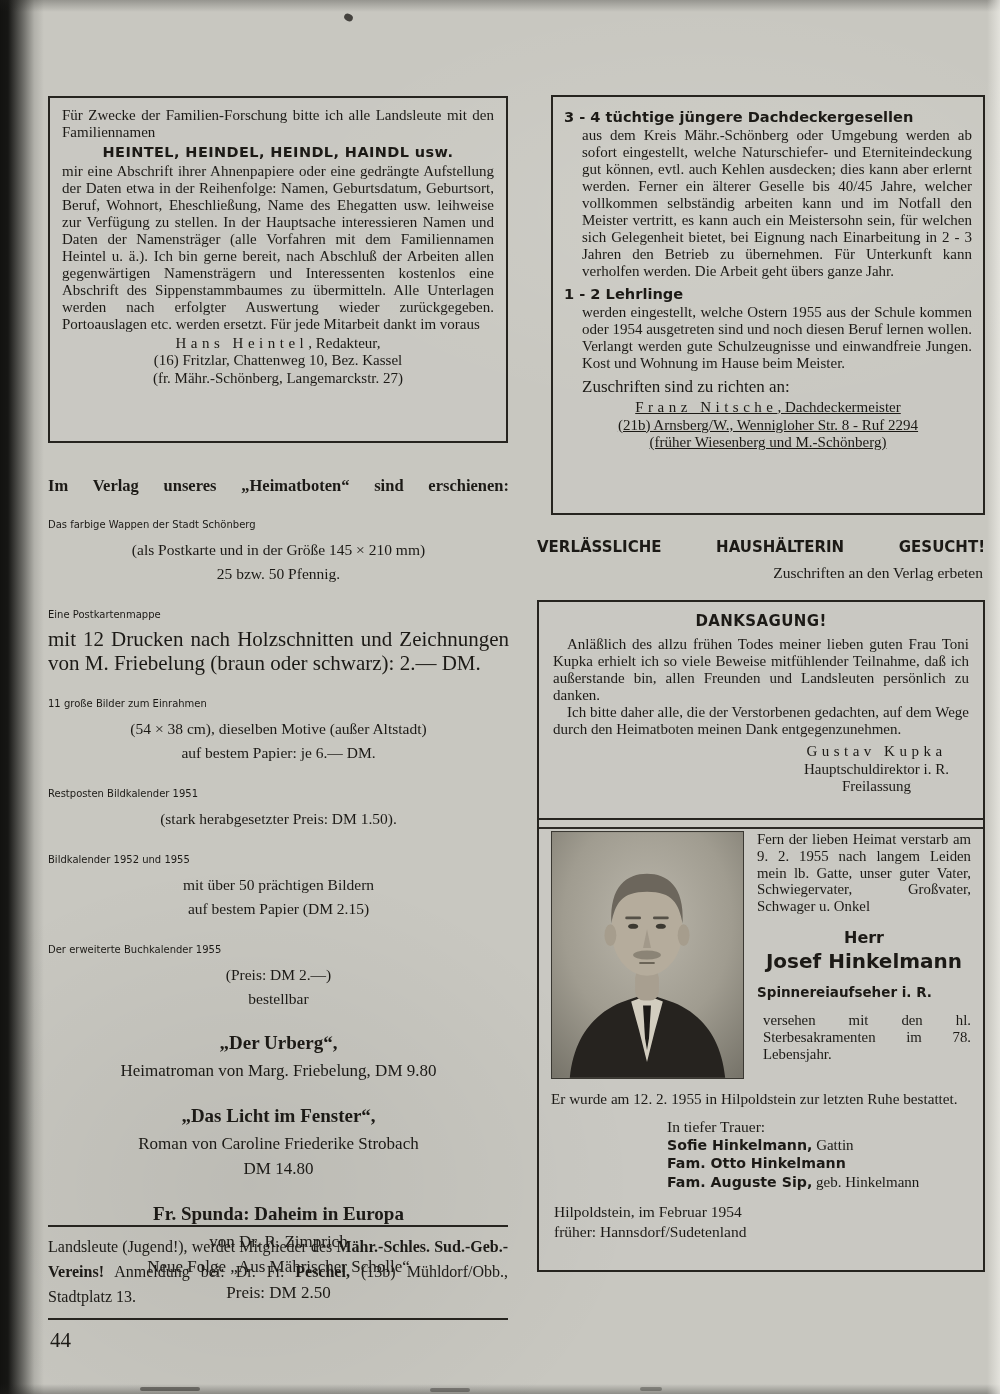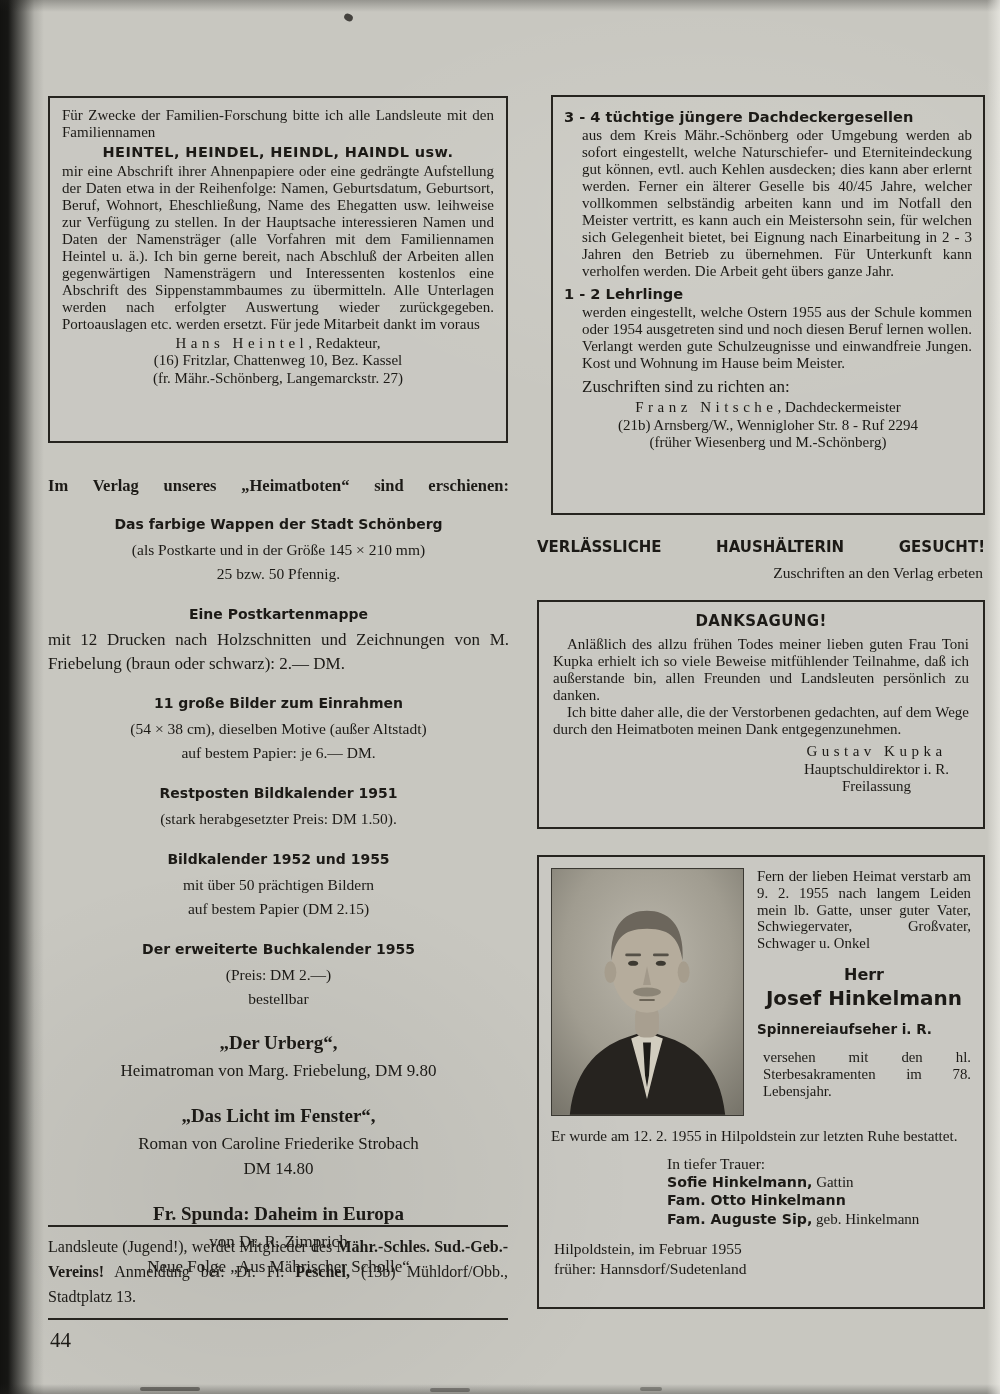--- a/index.html
+++ b/index.html
@@ -41,58 +41,58 @@
   .family-box { position:absolute; left:0; right:1px; top:96px; min-height:347px; padding:9px 12px 10px; }
   .family-names { font-family:"DejaVu Sans",sans-serif; font-weight:700; font-size:14.5px; line-height:20px;
     text-align:center; letter-spacing:0.4px; margin:1px 0 1px; }
   .family-sig { text-align:center; margin-top:2px; }
   .family-sig p { line-height:17.4px; }
 
   .pub-section { position:absolute; left:0; right:0; top:476px; }
   .verlag-intro { font-family:"Liberation Serif",serif; font-weight:700; font-size:16.5px;
     text-align:justify; text-align-last:justify; }
   .pub-item { margin-top:18px; }
-  .pub-title { font-family:"DejaVu Sans",sans-serif; font-weight:700; font-size:14px; line-height:21px;
-    text-align:center; margin-bottom:3px; }
+  .pub-title { font-family:"DejaVu Sans",sans-serif; font-weight:400; font-size:10px; line-height:21px;
+    text-align:left; margin-bottom:3px; }
   .pub-line { font-family:"Liberation Serif",serif; font-size:15.5px; line-height:24px; text-align:center; }
-  .pub-body { font-family:"Liberation Serif",serif; font-size:17px; line-height:23.5px; text-align:justify; }
+  .pub-body { font-family:"Liberation Serif",serif; font-size:21px; line-height:23.5px; text-align:justify; }
   .book { margin-top:17px; text-align:center; }
   .book-title { font-family:"Liberation Serif",serif; font-weight:700; font-size:19px; line-height:30px; }
   .book-line  { font-family:"Liberation Serif",serif; font-size:17px; line-height:25.5px; }
 
   .membership { position:absolute; left:0; right:1px; top:1225px;
     border-top:2px solid #26241f; border-bottom:2px solid #26241f; padding:7px 0 9px; }
   .membership-text { font-family:"Liberation Serif",serif; font-size:16px; line-height:25px;
     text-align:justify; }
   .mb { font-weight:700; }
 
   .page-number { position:absolute; left:2px; top:1328px; font-family:"Liberation Serif",serif; font-size:21px; }
 
   
   .dachdecker-box { position:absolute; left:14px; right:0; top:95px; min-height:420px; padding:10px 11px 12px; }
   .dd-h { font-family:"DejaVu Sans",sans-serif; font-weight:700; font-size:14.6px; line-height:19px; }
   .dd-p { margin-left:18px; margin-top:1px; }
   .dd-h2 { margin-top:4px; }
   .dd-contact { margin-left:18px; margin-top:6px; font-size:17px; }
-  .dd-sig { text-align:center; margin-top:4px; }
+  .dd-sig { text-align:center; margin-top:4px;text-decoration:underline; }
   .dd-sig p { line-height:17.6px; font-size:15px; }
 
   .haushaelterin { position:absolute; left:0; right:0; top:538px; }
   .hh-heading { font-family:"DejaVu Sans",sans-serif; font-weight:700; font-size:15px;
     text-align:justify; text-align-last:justify; }
   .hh-line { font-family:"Liberation Serif",serif; font-size:15.5px; text-align:right; margin-top:8px; padding-right:2px; }
 
   .danksagung-box { position:absolute; left:0; right:0; top:600px; min-height:229px; padding:10px 14px 12px; }
   .dk-h { font-family:"DejaVu Sans",sans-serif; font-weight:700; font-size:15px; text-align:center;
     letter-spacing:0.4px; margin-bottom:6px; }
   .dk-p { text-indent:14px; }
   .dk-sig { width:max-content; margin-left:auto; margin-right:20px; text-align:center; margin-top:5px; }
   .dk-sig p { line-height:17.6px; font-size:15px; }
 
-  .obituary-box { position:absolute; left:0; right:0; top:855px; height:454px; padding:11px 12px 12px; overflow:hidden; }
+  .obituary-box { position:absolute; left:0; right:0; top:818px; height:454px; padding:11px 12px 12px; overflow:hidden; }
   .ob-top { display:flex; }
   .photo-frame { width:193px; height:248px; border:1px solid #3a3832; flex-shrink:0; background:#9a978d;
     box-shadow: inset 0 0 18px rgba(0,0,0,0.25); }
   .ob-right { margin-left:13px; flex:1; }
   .ob-intro { font-size:14.8px; line-height:16.8px; }
   .ob-herr  { font-family:"DejaVu Sans",sans-serif; font-weight:700; font-size:16px; text-align:center; margin-top:13px; }
   .ob-name  { font-family:"DejaVu Sans",sans-serif; font-weight:700; font-size:20px; text-align:center; margin-top:2px; }
   .ob-title { font-family:"DejaVu Sans",sans-serif; font-weight:700; font-size:13.5px; text-align:left; margin-top:11px; }
   .ob-sacraments { font-size:14.8px; line-height:16.8px; margin-top:12px; padding-left:6px; }
   .ob-burial { font-size:15.2px; line-height:17.6px; margin-top:11px; }
@@ -174,20 +174,21 @@
       <div class="book">
         <p class="book-title">„Das Licht im Fenster“,</p>
         <p class="book-line">Roman von Caroline Friederike Strobach</p>
         <p class="book-line">DM 14.80</p>
       </div>
 
       <div class="book">
         <p class="book-title">Fr. Spunda: Daheim in Europa</p>
         <p class="book-line">von Dr. R. Zimprich</p>
         <p class="book-line">Neue Folge „Aus Mährischer Scholle“</p>
+        <p class="book-line">Preis: DM 2.50</p>
       </div>
     </div>
 
     <div class="membership">
       <p class="membership-text"><span>Landsleute (Jugend!), werdet Mitglieder des </span><span class="mb">Mähr.-Schles. Sud.-Geb.-Vereins!</span><span> Anmeldung bei: Dr. Fr. </span><span class="mb">Peschel,</span><span> (13b) Mühldorf/Obb., Stadtplatz 13.</span></p>
     </div>
 
     <p class="page-number">44</p>
   </div>
 
@@ -257,18 +258,18 @@
           <p class="ob-name">Josef Hinkelmann</p>
           <p class="ob-title">Spinnereiaufseher i. R.</p>
           <p class="serif ob-sacraments just">versehen mit den hl. Sterbesakramenten im 78. Lebensjahr.</p>
         </div>
       </div>
       <p class="serif ob-burial just">Er wurde am 12. 2. 1955 in Hilpoldstein zur letzten Ruhe bestattet.</p>
       <p class="serif ob-trauer">In tiefer Trauer:</p>
       <p class="ob-mourner"><span class="b">Sofie Hinkelmann,</span><span class="r"> Gattin</span></p>
       <p class="ob-mourner"><span class="b">Fam. Otto Hinkelmann</span><span class="r"></span></p>
       <p class="ob-mourner"><span class="b">Fam. Auguste Sip,</span><span class="r"> geb. Hinkelmann</span></p>
-      <p class="serif ob-place">Hilpoldstein, im Februar 1955</p>
+      <p class="serif ob-place">Hilpoldstein, im Februar 1954</p>
       <p class="serif ob-former">früher: Hannsdorf/Sudetenland</p>
     </div>
 
   </div>
 </div>
 
 </body></html>

